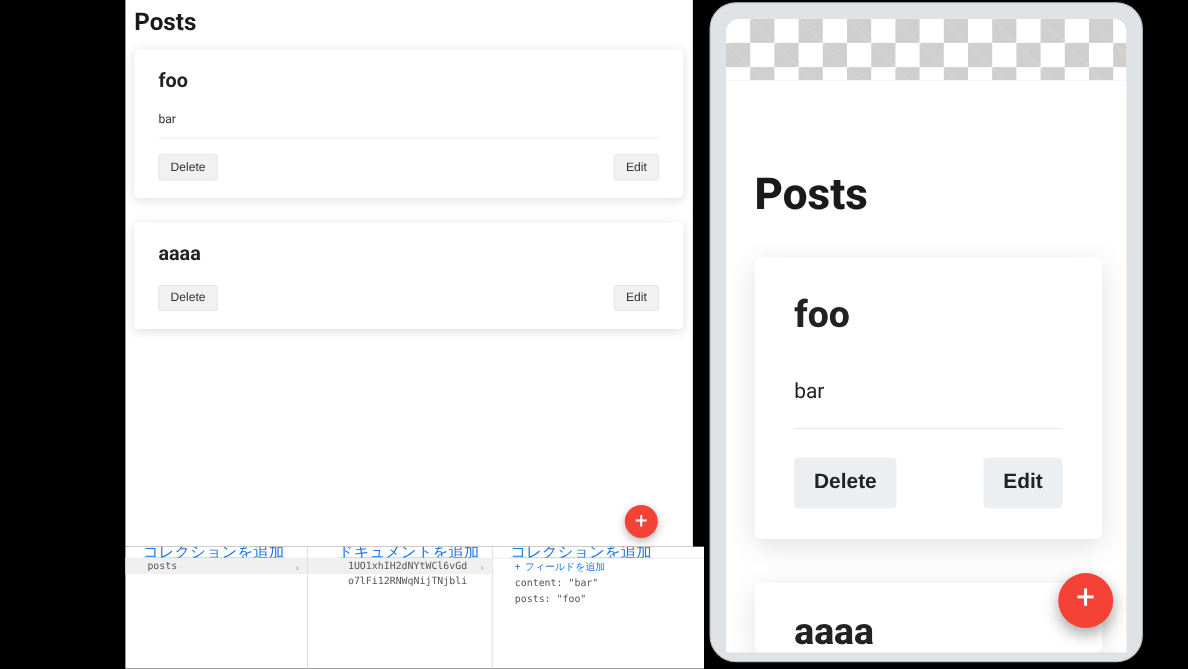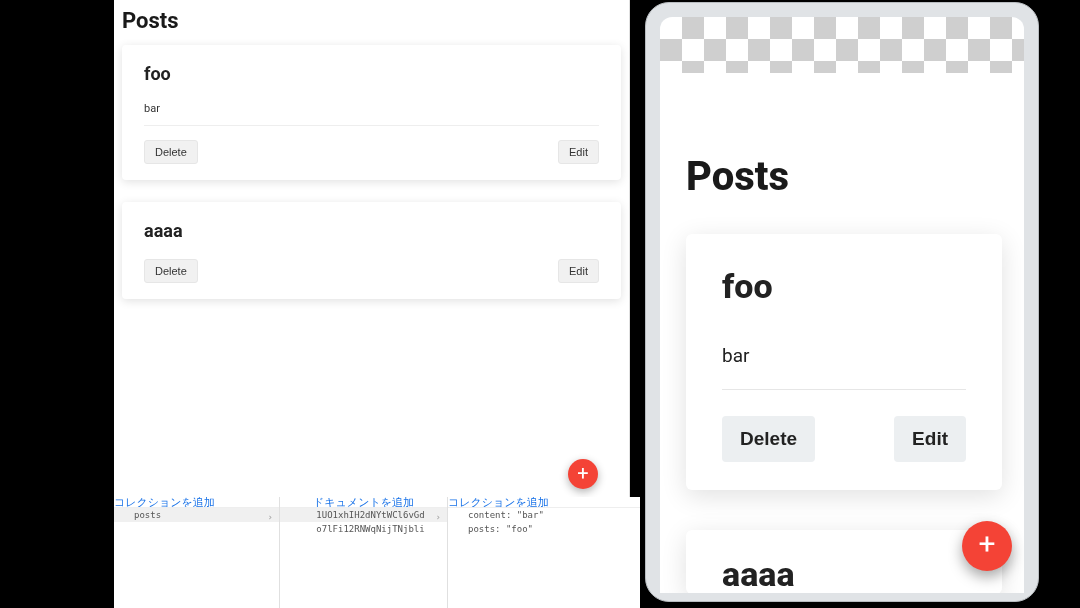--- a/index.html
+++ b/index.html
@@ -60,21 +60,22 @@
   .db-col {
     position: absolute; top: 0; bottom: 0;
     border-right: 1px solid #e0e0e0;
   }
   .col1 { left: 0;   width: 166px; }
   .col2 { left: 166px; width: 168px; text-align: center; }
   .col3 { left: 334px; width: 192px; border-right: none; }
 
   .db-head {
     height: 11px; line-height: 11px;
-    color: #1a73e8; font-size: 11px;
+    color: #1a73e8; font-size: 14px;
+    padding-left: 16px;
     border-bottom: 1px solid #eee;
     overflow: hidden;
     text-decoration: underline;
   }
   .db-row { height: 14px; line-height: 14px; padding: 0 6px 0 20px; font-family: Menlo, Consolas, monospace; font-size: 9px; color: #555; position: relative; }
   .db-row.sel { background: #f0f0f0; }
   .db-row .chev { position: absolute; right: 6px; top: 2px; color: #999; font-size: 9px; }
   .db-field { height: 14px; line-height: 14px; padding-left: 20px; font-family: Menlo, Consolas, monospace; font-size: 9px; color: #555; }
   .db-link { color: #1a73e8; font-size: 9px; padding-left: 20px; height: 16px; line-height: 16px; cursor: pointer; }
   .db-link .plus { color: #1a73e8; margin-right: 4px; }
@@ -186,20 +187,23 @@
       <div class="db-row sel">
         <span>1UO1xhIH2dNYtWCl6vGd</span>
         <span class="chev">›</span>
       </div>
       <div class="db-row">
         <span>o7lFi12RNWqNijTNjbli</span>
       </div>
     </div>
     <div class="db-col col3">
       <div class="db-head">コレクションを追加</div>
+      <div class="db-link">
+        <span class="plus">+</span><span>フィールドを追加</span>
+      </div>
       <div class="db-field">
         <span>content</span>: <span>"bar"</span>
       </div>
       <div class="db-field">
         <span>posts</span>: <span>"foo"</span>
       </div>
     </div>
   </div>
 
   <div class="device">

